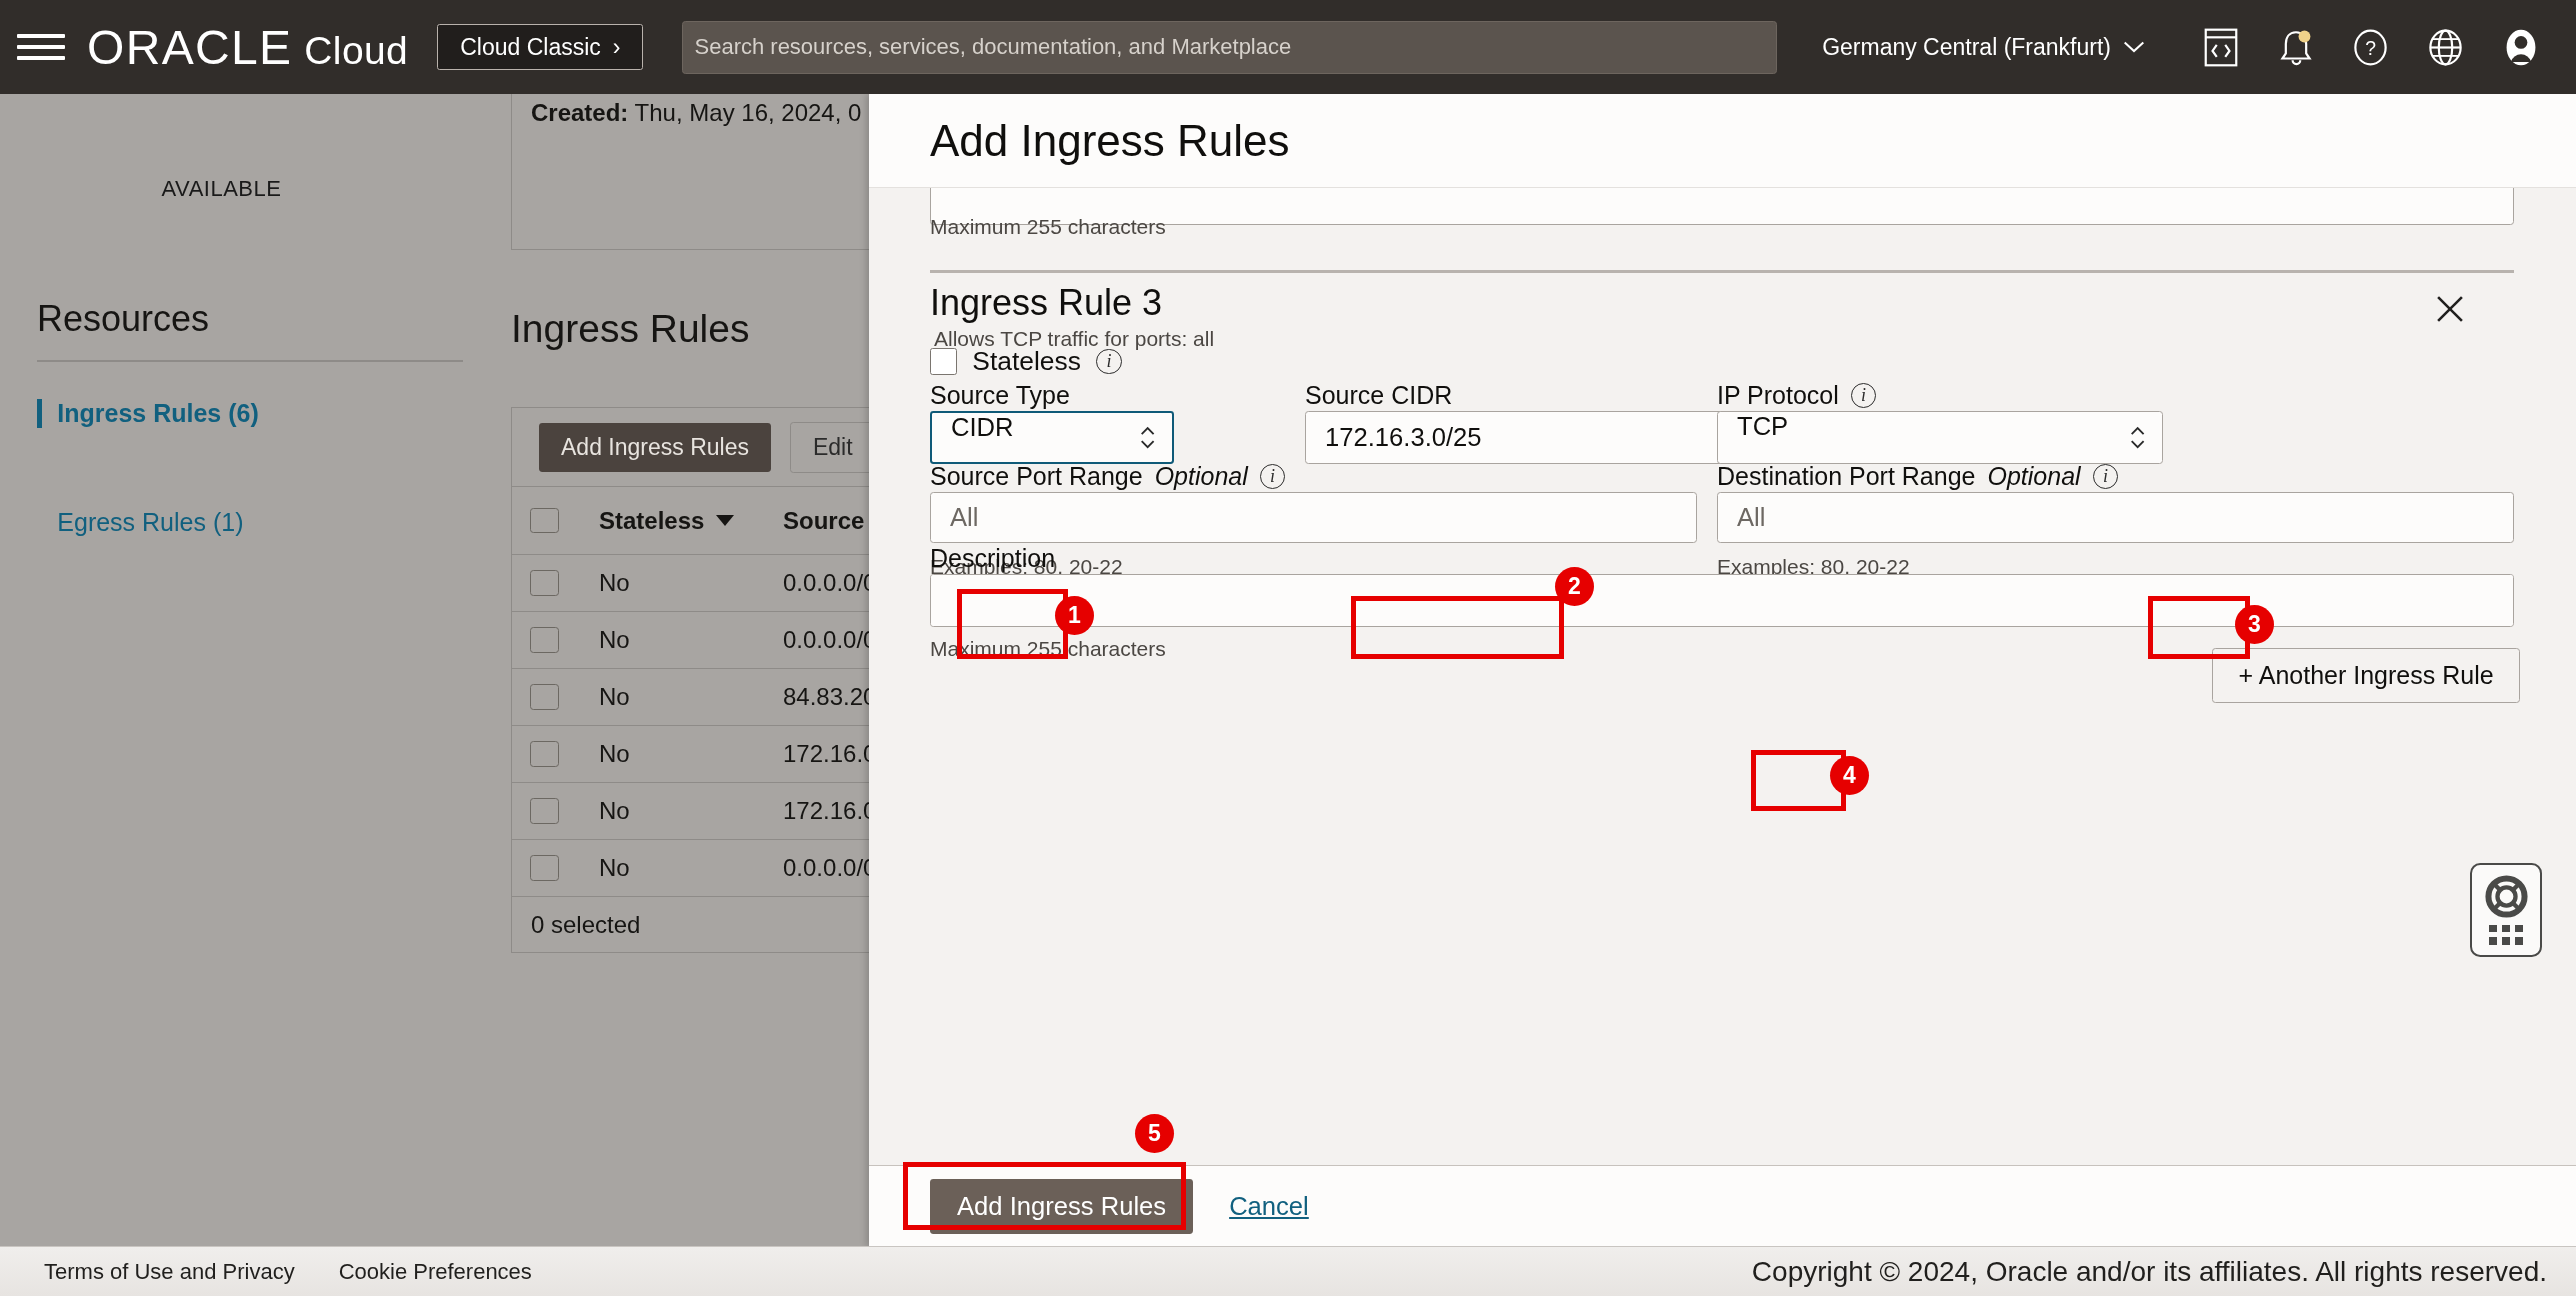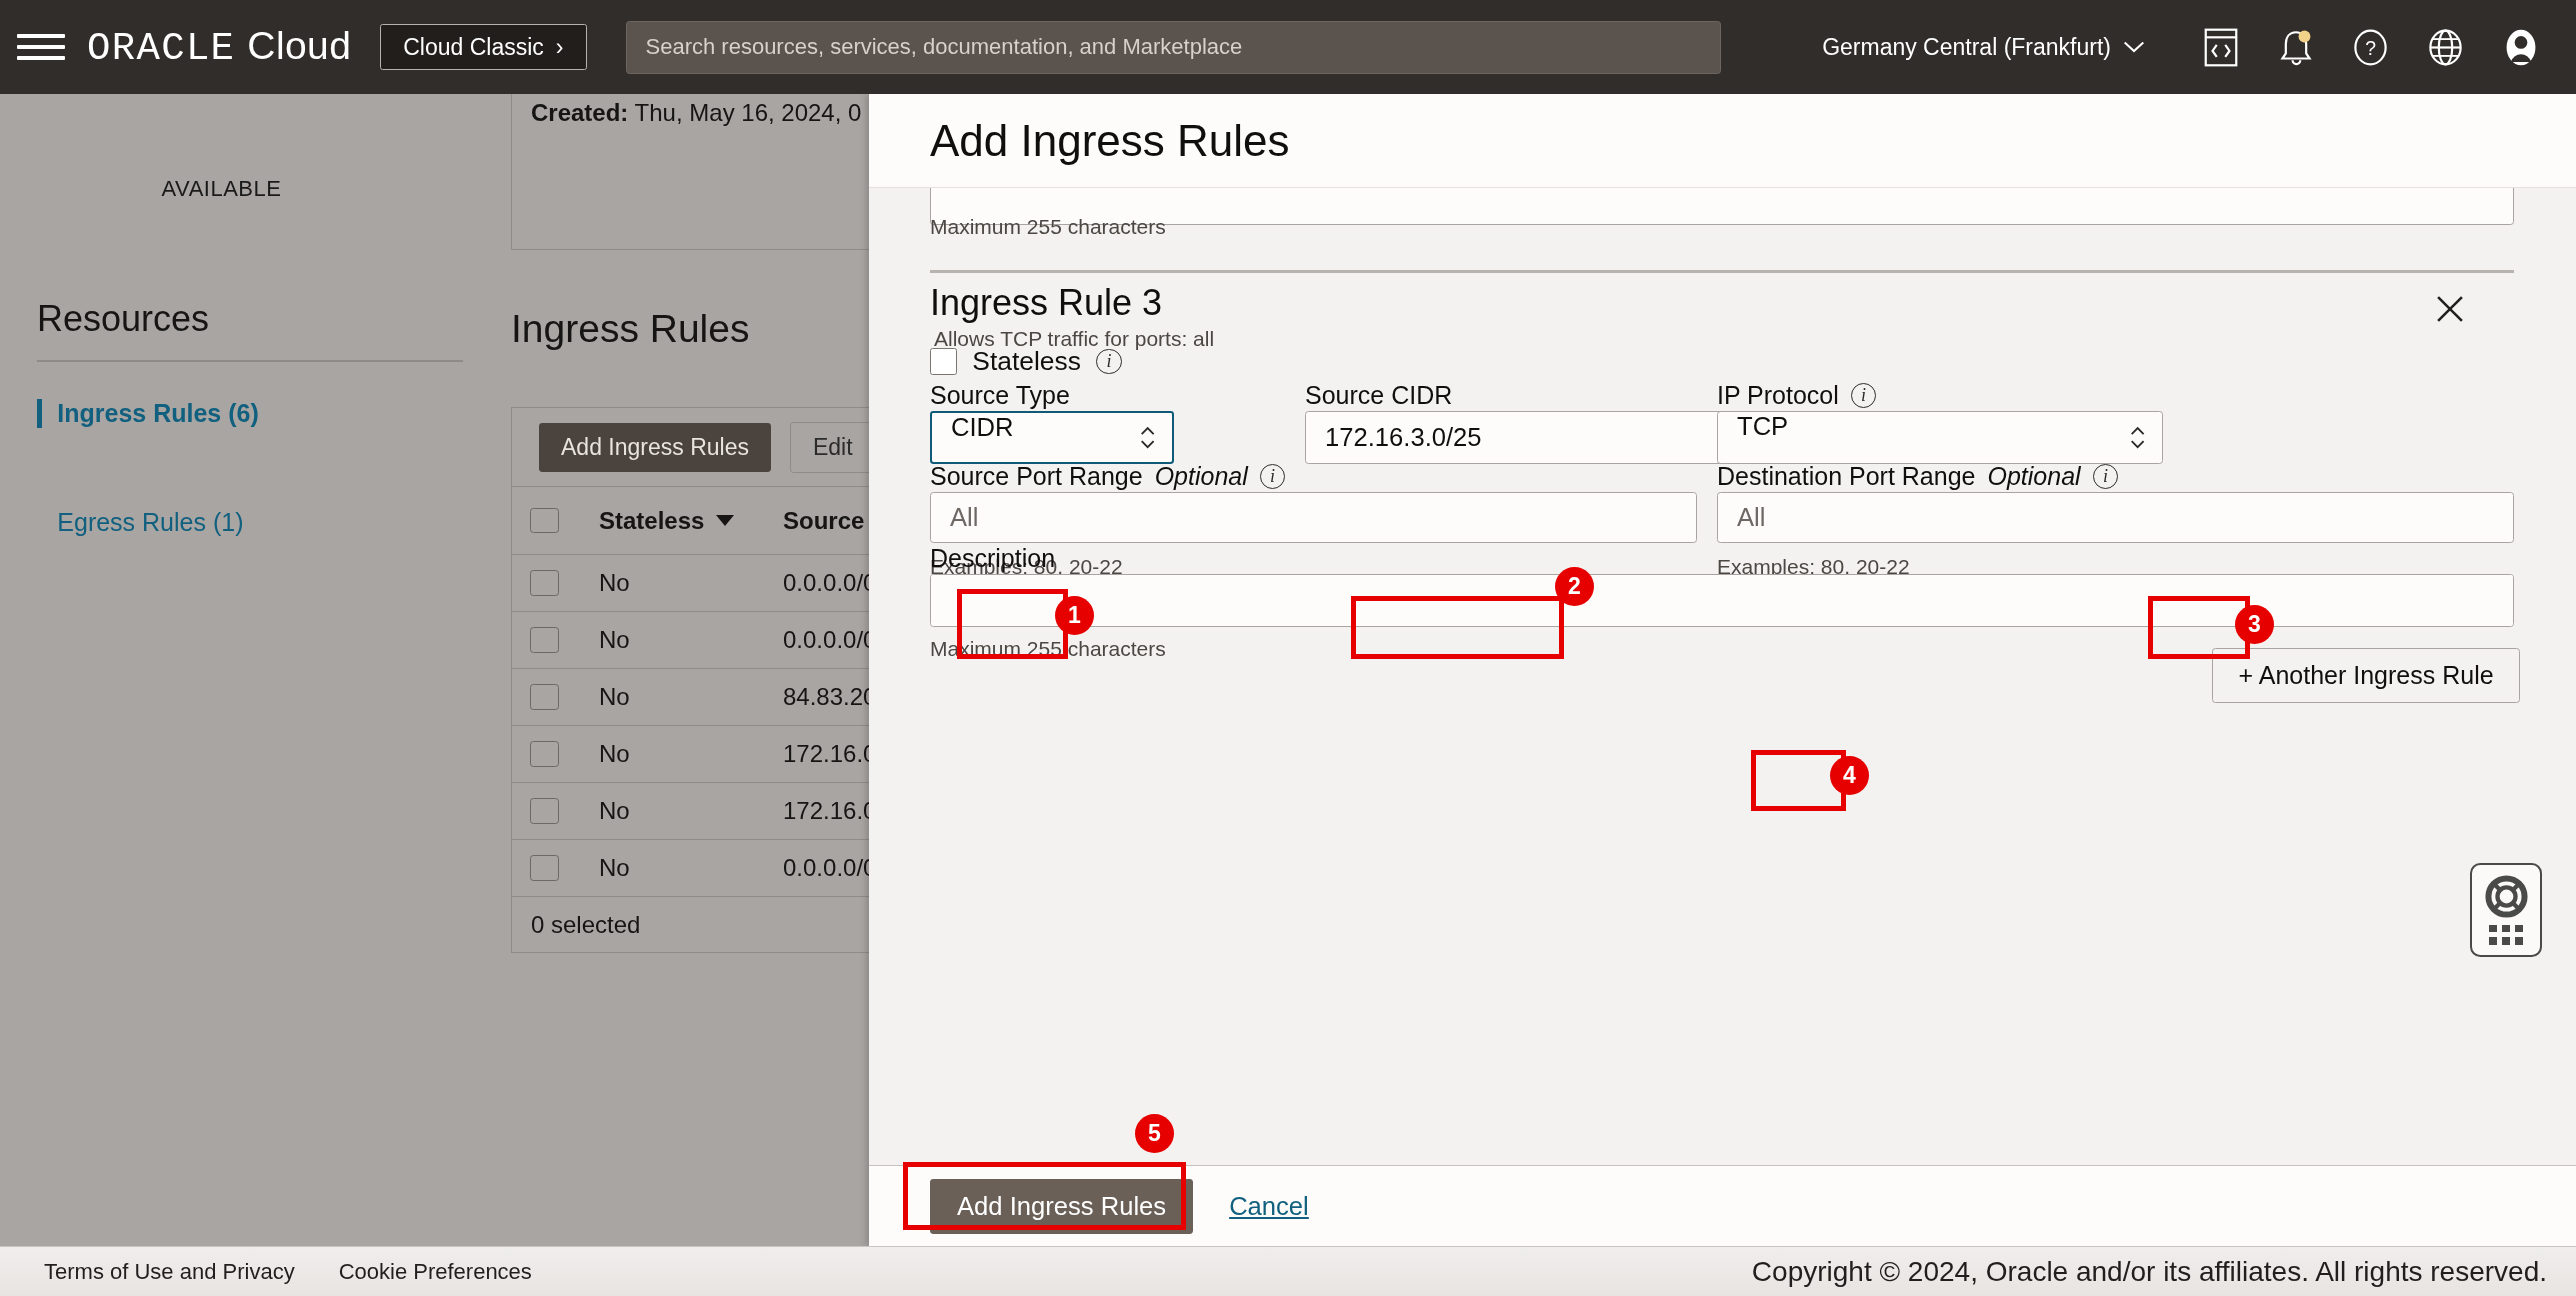--- a/index.html
+++ b/index.html
@@ -20,33 +20,33 @@
     width: 48px; height: 34px; margin-left: 17px; margin-right: 13.6px;
     display: flex; flex-direction: column; justify-content: center; gap: 7.7px;
     cursor: pointer;
   }
   .hamburger span { display: block; height: 3.4px; background: #fff; border-radius: 0.9px; }
   .oracle-logo {
     display: flex; align-items: baseline; gap: 12px; margin-left: 8.5px;
     color: #fff; user-select: none;
   }
   .oracle-word {
-    font-size: 39px; font-weight: 400; letter-spacing: 1.3px;
-    font-family: Liberation Mono, monospace;
+    font-size: 48px; font-weight: 400; letter-spacing: 1.3px;
+    font-family: Liberation Sans, sans-serif;
   }
   .cloud-word { font-size: 39px; font-weight: 300; letter-spacing: 0.4px; }
   .cloud-classic-btn {
     margin-left: 29px; padding: 8.5px 22px; border: 1.3px solid #b9b2ac;
     color: #fff; font-size: 23px; background: #211e1c; border-radius: 2.6px;
     cursor: pointer; display: flex; align-items: center; gap: 12px; white-space: nowrap;
   }
   .search-wrap { margin-left: 39px; flex: 0 0 auto; }
   .search-input {
     width: 1095px; height: 53px; background: #5b544e; border: 0.9px solid #6d655e;
-    border-radius: 3.4px; color: #e8e4df; font-size: 22px; padding: 0 19px;
+    border-radius: 3.4px; color: #e8e4df; font-size: 22px; padding: 0 11px;
     font-family: "Liberation Sans", sans-serif;
   }
   .search-input::placeholder { color: #d6d1cb; opacity: 1; }
   .topnav-right {
     margin-left: auto; display: flex; align-items: center; gap: 12px; padding-right: 24px; text-align: right;
   }
   .region-sel {
     color: #fff; font-size: 23px; display: flex; align-items: center; gap: 12px;
     cursor: pointer; margin-right: 32px; white-space: nowrap;
   }

